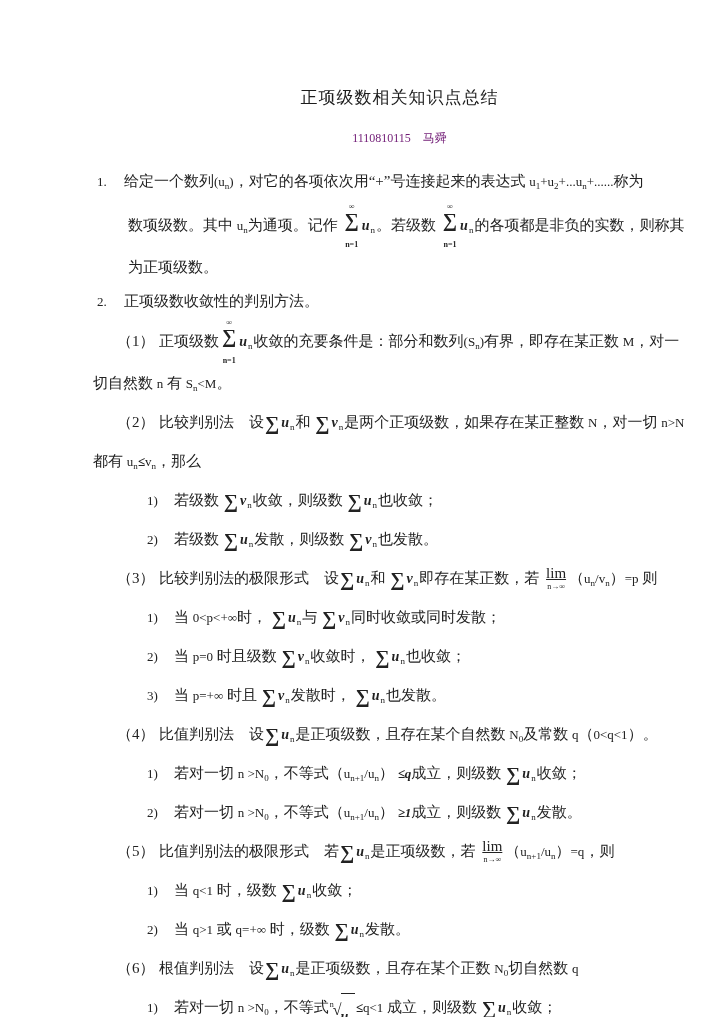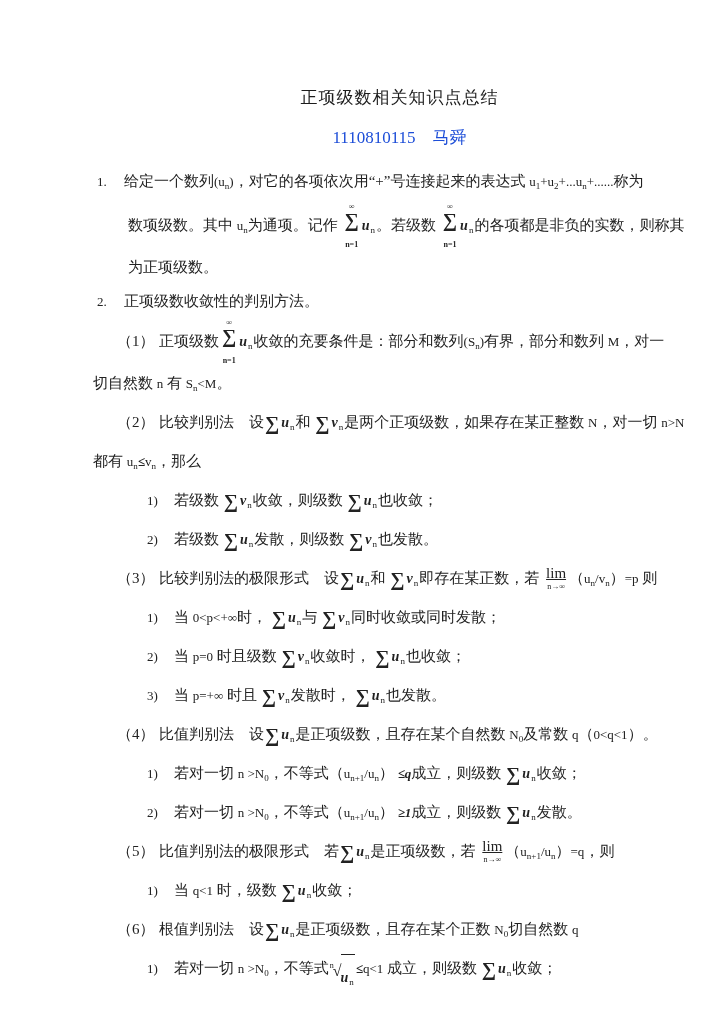--- a/index.html
+++ b/index.html
@@ -14,24 +14,24 @@
   .content{padding:86px 14px 0 93px;}
   .title{
     text-align:center;
     font-size:17px;
     letter-spacing:1px;
     line-height:24px;
     color:#1c1c1c;
   }
   .author{
     text-align:center;
-    font-size:17px;
+    font-size:12px;
     line-height:24px;
     margin-top:16px;
-    color:#1d4ed8;
+    color:#701a75;
   }
   .docbody{margin-top:14px;}
   .line{
     line-height:34px;
     min-height:34px;
     white-space:nowrap;
   }
   .marker{display:inline-block;}
   .i1 .marker{width:27px;margin-left:4px;font-size:13px;}
   .c1{padding-left:35px;}
@@ -83,41 +83,42 @@
             <span class="stop">∞</span>
             <span class="smid">∑</span>
             <span class="sbot">n=1</span>
           </span><span class="mvar"><span>u</span><span class="subs">n</span></span><span class="cn">的各项都是非负的实数，则称其</span></div>
         <div class="line c1"><span class="cn">为正项级数。</span></div>
         <div class="line i1"><span class="marker">2.</span><span class="cn">正项级数收敛性的判别方法。</span></div>
         <div class="line i2"><span class="marker">（1）</span><span class="cn">正项级数</span><span class="suml">
             <span class="stop">∞</span>
             <span class="smid">∑</span>
             <span class="sbot">n=1</span>
-          </span><span class="mvar"><span>u</span><span class="subs">n</span></span><span class="cn">收敛的充要条件是：部分和数列</span><span class="lat">(S</span><span class="subs">n</span><span class="lat">)</span><span class="cn">有界，部分和数列 </span><span class="lat">M</span><span class="cn">，对一</span></div>
+          </span><span class="mvar"><span>u</span><span class="subs">n</span></span><span class="cn">收敛的充要条件是：部分和数列</span><span class="lat">(S</span><span class="subs">n</span><span class="lat">)</span><span class="cn">有界，即存在某正数 </span><span class="lat">M</span><span class="cn">，对一</span></div>
         <div class="line c0"><span class="cn">切自然数 </span><span class="lat">n</span><span class="cn"> 有 </span><span class="lat">S</span><span class="subs">n</span><span class="lat">&lt;M</span><span class="cn">。</span></div>
         <div class="line i2"><span class="marker">（2）</span><span class="cn">比较判别法　设</span><span class="sum">∑</span><span class="mvar"><span>u</span><span class="subs">n</span></span><span class="cn">和 </span><span class="sum">∑</span><span class="mvar"><span>v</span><span class="subs">n</span></span><span class="cn">是两个正项级数，如果存在某正整数 </span><span class="lat">N</span><span class="cn">，对一切 </span><span class="lat">n&gt;N</span></div>
         <div class="line c0"><span class="cn">都有 </span><span class="lat">u</span><span class="subs">n</span><span class="lat bold">≤</span><span class="lat">v</span><span class="subs">n</span><span class="cn">，那么</span></div>
         <div class="line i3"><span class="marker">1)</span><span class="cn">若级数 </span><span class="sum">∑</span><span class="mvar"><span>v</span><span class="subs">n</span></span><span class="cn">收敛，则级数 </span><span class="sum">∑</span><span class="mvar"><span>u</span><span class="subs">n</span></span><span class="cn">也收敛；</span></div>
         <div class="line i3"><span class="marker">2)</span><span class="cn">若级数 </span><span class="sum">∑</span><span class="mvar"><span>u</span><span class="subs">n</span></span><span class="cn">发散，则级数 </span><span class="sum">∑</span><span class="mvar"><span>v</span><span class="subs">n</span></span><span class="cn">也发散。</span></div>
         <div class="line i2"><span class="marker">（3）</span><span class="cn">比较判别法的极限形式　设</span><span class="sum">∑</span><span class="mvar"><span>u</span><span class="subs">n</span></span><span class="cn">和 </span><span class="sum">∑</span><span class="mvar"><span>v</span><span class="subs">n</span></span><span class="cn">即存在某正数，若 </span><span class="limw">
             <span class="lmid">lim</span>
             <span class="lbot">n→∞</span>
           </span><span class="cn">（</span><span class="lat">u</span><span class="subs">n</span><span class="lat">/v</span><span class="subs">n</span><span class="cn">）</span><span class="lat">=p</span><span class="cn"> 则</span></div>
         <div class="line i3"><span class="marker">1)</span><span class="cn">当 </span><span class="lat">0&lt;p&lt;+</span><span class="lat bold">∞</span><span class="cn">时， </span><span class="sum">∑</span><span class="mvar"><span>u</span><span class="subs">n</span></span><span class="cn">与 </span><span class="sum">∑</span><span class="mvar"><span>v</span><span class="subs">n</span></span><span class="cn">同时收敛或同时发散；</span></div>
         <div class="line i3"><span class="marker">2)</span><span class="cn">当 </span><span class="lat">p=0</span><span class="cn"> 时且级数 </span><span class="sum">∑</span><span class="mvar"><span>v</span><span class="subs">n</span></span><span class="cn">收敛时， </span><span class="sum">∑</span><span class="mvar"><span>u</span><span class="subs">n</span></span><span class="cn">也收敛；</span></div>
         <div class="line i3"><span class="marker">3)</span><span class="cn">当 </span><span class="lat">p=+</span><span class="lat bold">∞</span><span class="cn"> 时且 </span><span class="sum">∑</span><span class="mvar"><span>v</span><span class="subs">n</span></span><span class="cn">发散时， </span><span class="sum">∑</span><span class="mvar"><span>u</span><span class="subs">n</span></span><span class="cn">也发散。</span></div>
         <div class="line i2"><span class="marker">（4）</span><span class="cn">比值判别法　设</span><span class="sum">∑</span><span class="mvar"><span>u</span><span class="subs">n</span></span><span class="cn">是正项级数，且存在某个自然数 </span><span class="lat">N</span><span class="subs">0</span><span class="cn">及常数 </span><span class="lat">q</span><span class="cn">（</span><span class="lat">0&lt;q&lt;1</span><span class="cn">）。</span></div>
         <div class="line i3"><span class="marker">1)</span><span class="cn">若对一切 </span><span class="lat">n &gt;N</span><span class="subs">0</span><span class="cn">，不等式（</span><span class="lat">u</span><span class="subs">n+1</span><span class="lat">/u</span><span class="subs">n</span><span class="cn">） </span><span class="lat bold">≤q</span><span class="cn">成立，则级数 </span><span class="sum">∑</span><span class="mvar"><span>u</span><span class="subs">n</span></span><span class="cn">收敛；</span></div>
         <div class="line i3"><span class="marker">2)</span><span class="cn">若对一切 </span><span class="lat">n &gt;N</span><span class="subs">0</span><span class="cn">，不等式（</span><span class="lat">u</span><span class="subs">n+1</span><span class="lat">/u</span><span class="subs">n</span><span class="cn">） </span><span class="lat bold">≥1</span><span class="cn">成立，则级数 </span><span class="sum">∑</span><span class="mvar"><span>u</span><span class="subs">n</span></span><span class="cn">发散。</span></div>
         <div class="line i2"><span class="marker">（5）</span><span class="cn">比值判别法的极限形式　若</span><span class="sum">∑</span><span class="mvar"><span>u</span><span class="subs">n</span></span><span class="cn">是正项级数，若 </span><span class="limw">
             <span class="lmid">lim</span>
             <span class="lbot">n→∞</span>
           </span><span class="cn">（</span><span class="lat">u</span><span class="subs">n+1</span><span class="lat">/u</span><span class="subs">n</span><span class="cn">）</span><span class="lat">=q</span><span class="cn">，则</span></div>
         <div class="line i3"><span class="marker">1)</span><span class="cn">当 </span><span class="lat">q&lt;1</span><span class="cn"> 时，级数 </span><span class="sum">∑</span><span class="mvar"><span>u</span><span class="subs">n</span></span><span class="cn">收敛；</span></div>
+        <div class="line i3"><span class="marker">2)</span><span class="cn">当 </span><span class="lat">q&gt;1</span><span class="cn"> 或 </span><span class="lat">q=+</span><span class="lat bold">∞</span><span class="cn"> 时，级数 </span><span class="sum">∑</span><span class="mvar"><span>u</span><span class="subs">n</span></span><span class="cn">发散。</span></div>
         <div class="line i2"><span class="marker">（6）</span><span class="cn">根值判别法　设</span><span class="sum">∑</span><span class="mvar"><span>u</span><span class="subs">n</span></span><span class="cn">是正项级数，且存在某个正数 </span><span class="lat">N</span><span class="subs">0</span><span class="cn">切自然数 </span><span class="lat">q</span></div>
         <div class="line i3"><span class="marker">1)</span><span class="cn">若对一切 </span><span class="lat">n &gt;N</span><span class="subs">0</span><span class="cn">，不等式</span><span class="nroot">
             <span class="idx">n</span>
             <span class="rad">√</span>
             <span class="ovl"><span class="mvar"><span>u</span><span class="subs">n</span></span></span>
           </span><span class="lat bold">≤</span><span class="lat">q&lt;1</span><span class="cn"> 成立，则级数 </span><span class="sum">∑</span><span class="mvar"><span>u</span><span class="subs">n</span></span><span class="cn">收敛；</span></div>
       </div>
   </div>
 </div>
 

